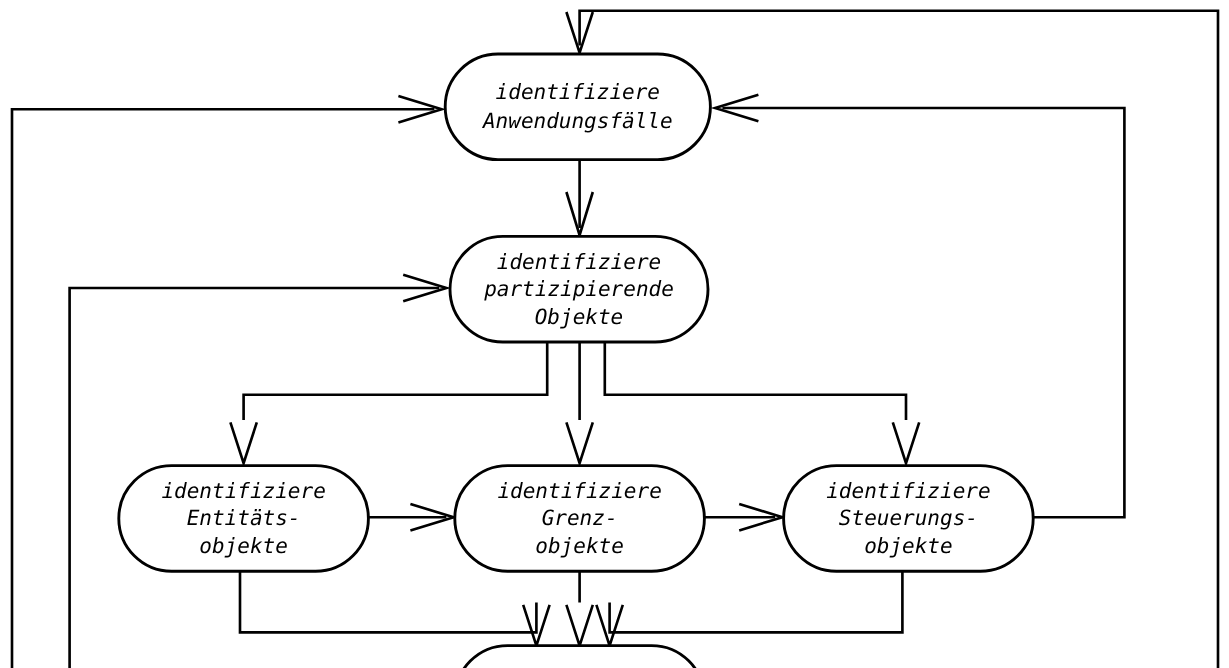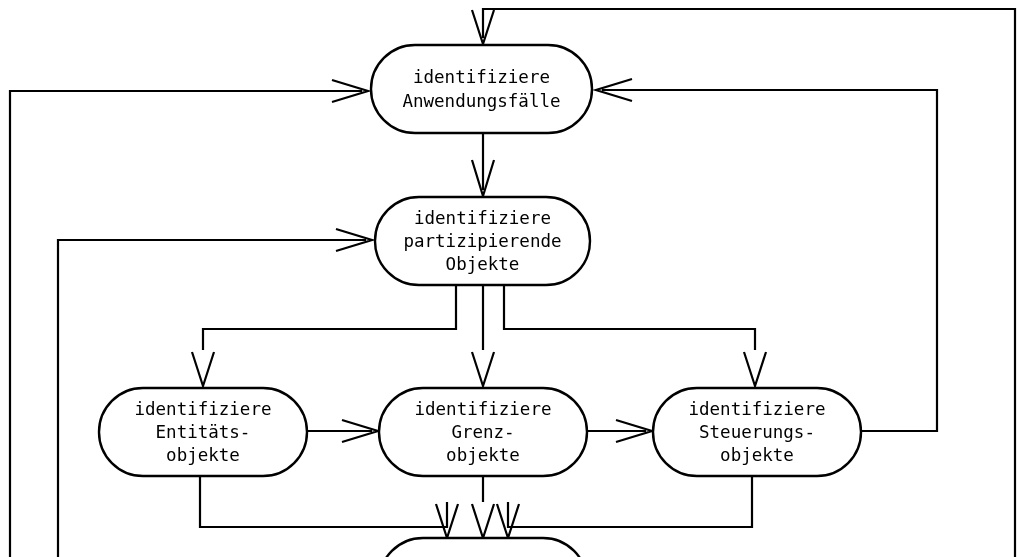--- a/index.html
+++ b/index.html
@@ -7,20 +7,21 @@
     padding: 0;
     background: #ffffff;
   }
   #canvas {
     position: relative;
     width: 1024px;
     height: 557px;
     background: #ffffff;
     overflow: hidden;
     font-family: "DejaVu Sans Mono", monospace;
+    font-style: italic;
   }
   #diagram-svg {
     position: absolute;
     top: 0;
     left: 0;
     width: 1024px;
     height: 557px;
   }
   .node-shape {
     fill: #ffffff;

